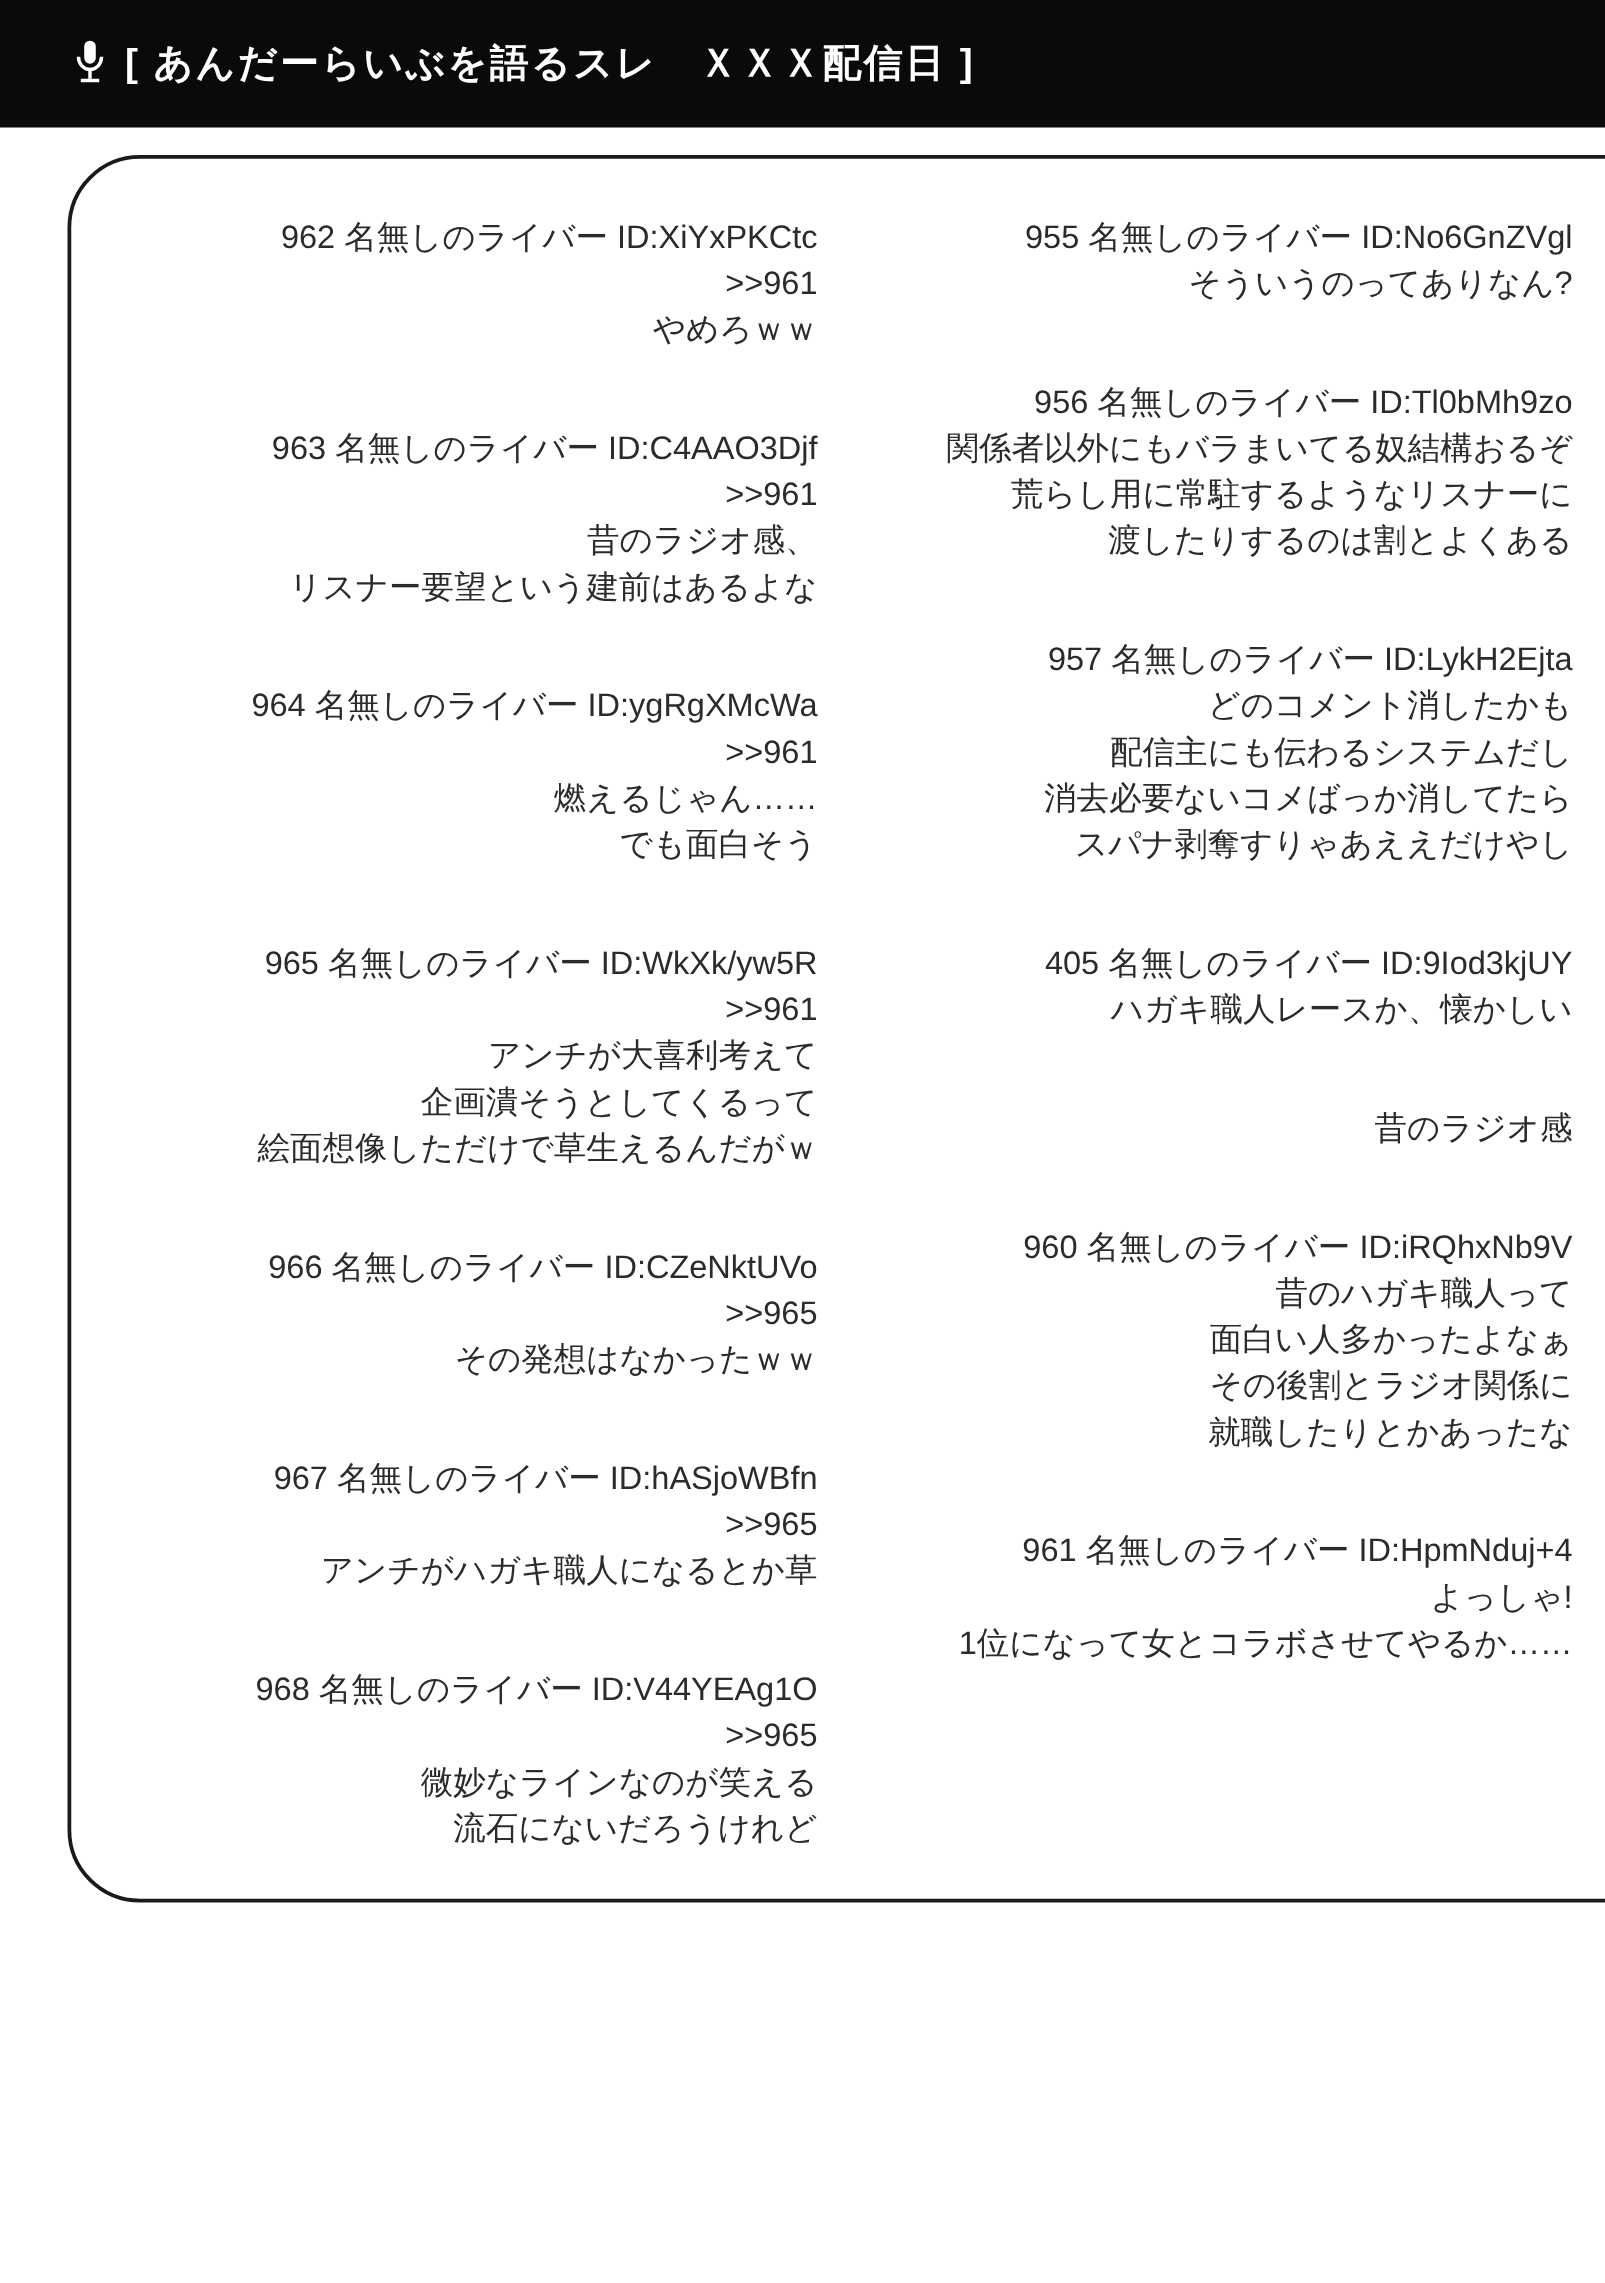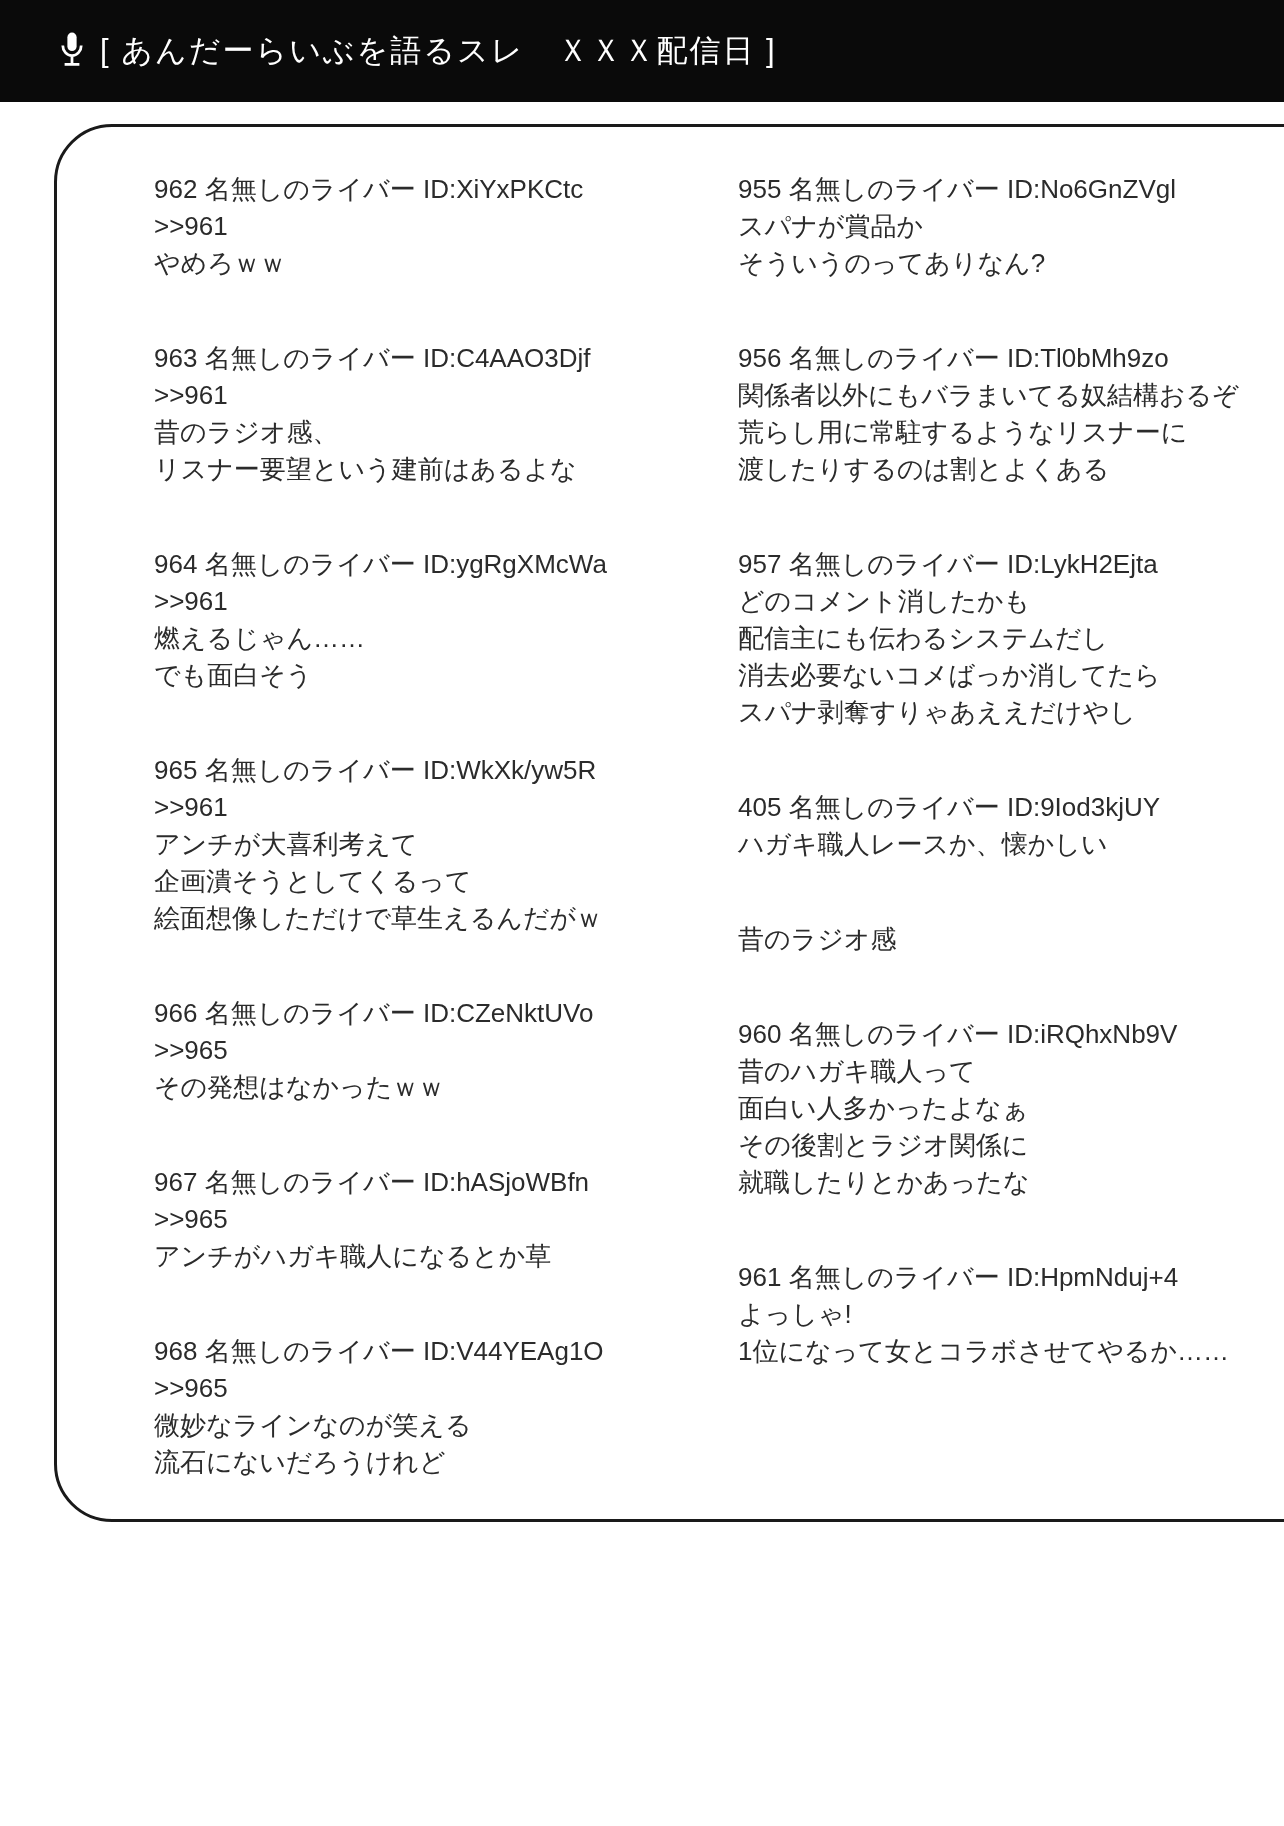--- a/index.html
+++ b/index.html
@@ -24,21 +24,21 @@
     display: flex;
     align-items: center;
     padding-left: 60px;
     box-sizing: border-box;
     gap: 16px;
   }
   .mic-icon { flex: 0 0 auto; display: block; }
   .thread-title {
     color: #ffffff;
     font-size: 31px;
-    font-weight: 400;
+    font-weight: 700;
     letter-spacing: 2px;
     white-space: nowrap;
   }
   
   .thread-frame {
     position: absolute;
     left: 54px;
     top: 124px;
     width: 1320px;            
     height: 1398px;
@@ -47,20 +47,21 @@
     box-sizing: border-box;
     background: transparent;
   }
   
   .col {
     position: absolute;
     top: 171px;
     display: flex;
     flex-direction: column;
     gap: 58px;
+    text-align: right;
   }
   .col-left  { left: 154px; width: 500px; }
   .col-right { left: 722px; width: 520px; margin-left: 16px; }
   .post {
     font-size: 26px;
     line-height: 37px;
     color: #2b2b2b;
     white-space: nowrap;
   }
   .post-header span { white-space: nowrap; }
@@ -141,21 +142,20 @@
           <div>&gt;&gt;965</div>
           <div>微妙なラインなのが笑える</div>
           <div>流石にないだろうけれど</div>
         </div>
   </div>
 </div>
   <div class="col col-right">
   <div class="post">
     <div class="post-header"><span>955</span> <span>名無しのライバー</span> <span>ID:No6GnZVgl</span></div>
     <div>
-          <div>スパナが賞品か</div>
           <div>そういうのってありなん?</div>
         </div>
   </div>
 
   <div class="post">
     <div class="post-header"><span>956</span> <span>名無しのライバー</span> <span>ID:Tl0bMh9zo</span></div>
     <div>
           <div>関係者以外にもバラまいてる奴結構おるぞ</div>
           <div>荒らし用に常駐するようなリスナーに</div>
           <div>渡したりするのは割とよくある</div>

